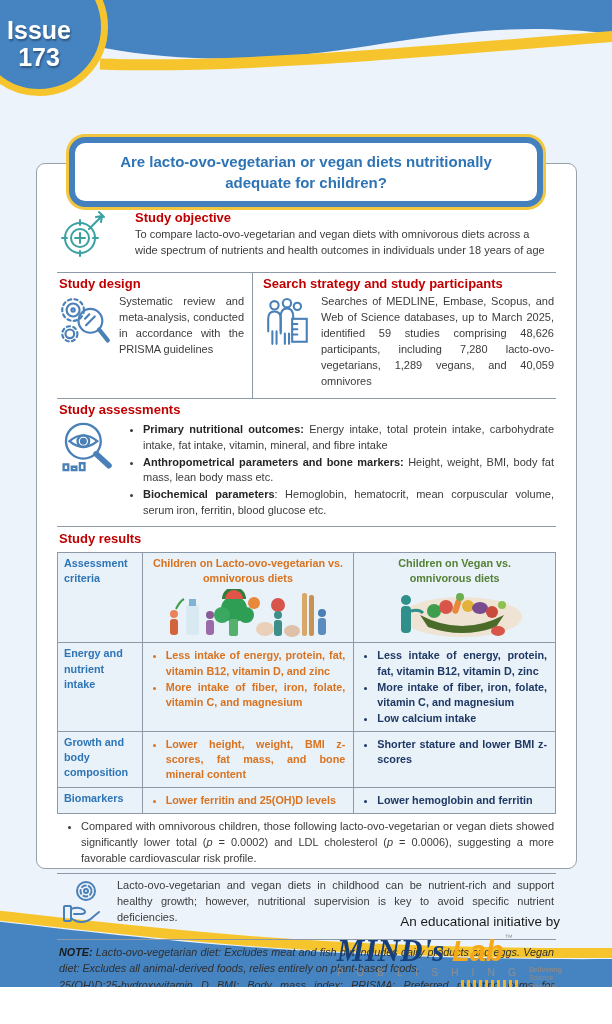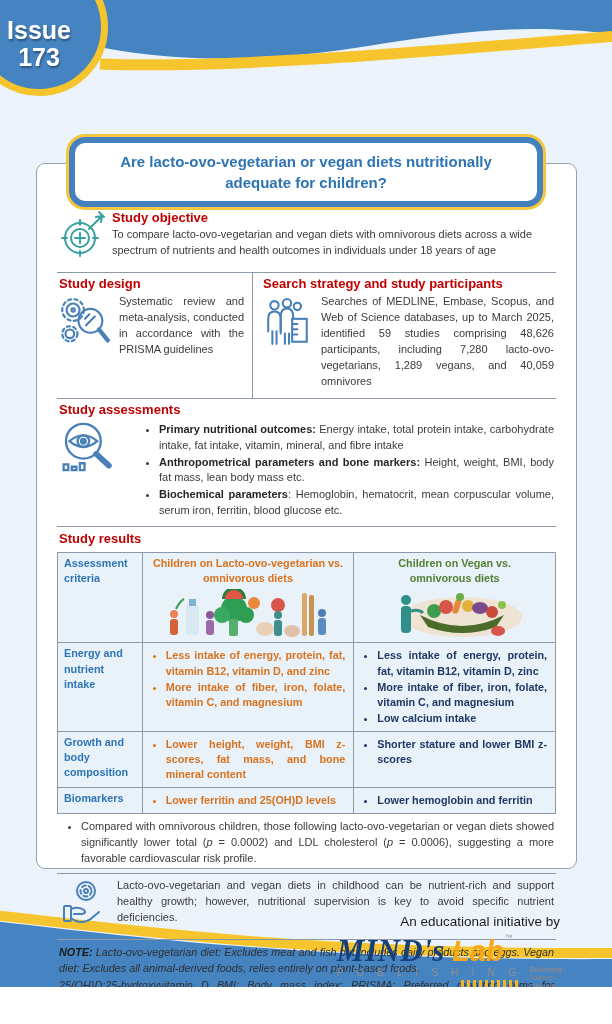--- a/index.html
+++ b/index.html
@@ -16,32 +16,32 @@
     background:#fff;border:6px solid #4380bd;border-radius:16px;box-shadow:0 0 0 3px #f3c73d;
     padding:8px 24px;text-align:center;color:#2e74b5;font-weight:bold;font-size:15px;line-height:1.4;z-index:5;}
 
   
   .card{position:absolute;left:36px;top:163px;width:541px;height:706px;box-sizing:border-box;
     background:#fff;border:1.5px solid #97a1ab;border-radius:9px;padding:44px 20px 8px;z-index:2;}
   .divider{border-top:1.5px solid #8d99a6;}
   .sec-heading{color:#c00000;font-weight:bold;font-size:13px;margin:0 0 2px 0;}
   .body-text{color:#3b3b3b;font-size:11px;line-height:1.45;}
 
-  .sec-objective{display:flex;gap:5px;align-items:flex-start;padding:2px 2px 8px;}
+  .sec-objective{display:flex;gap:28px;align-items:flex-start;padding:2px 2px 8px;}
   .sec-objective .icon{flex:0 0 48px;}
 
   .two-col{display:flex;border-top:1.5px solid #8d99a6;border-bottom:1.5px solid #8d99a6;}
   .col-design{width:196px;box-sizing:border-box;border-right:1.5px solid #8d99a6;padding:3px 8px 8px 2px;}
   .col-search{flex:1;padding:3px 2px 8px 10px;}
   .col-inner{display:flex;gap:8px;align-items:flex-start;margin-top:3px;}
   .col-design .body-text{text-align:justify;}
   .col-search .body-text{text-align:justify;}
 
   .sec-assess{padding:3px 2px 6px;}
-  .assess-flex{display:flex;gap:26px;align-items:flex-start;}
+  .assess-flex{display:flex;gap:10px;align-items:flex-start;}
   .assess-flex ul{margin:2px 0 0;padding-left:16px;}
   .assess-flex li{color:#3b3b3b;font-size:11px;line-height:1.45;margin:1px 0;text-align:justify;}
   .assess-flex li b{color:#262626;}
 
   .results-head{padding:4px 2px 4px;}
 
   
   table.results{width:100%;border-collapse:collapse;background:#e9f1f9;border:1.5px solid #8d99a6;}
   table.results td{border:1px solid #8d99a6;vertical-align:top;padding:3px 6px;font-size:10.8px;line-height:1.4;}
   td.c-label{width:17%;color:#2e75b6;font-weight:bold;}

